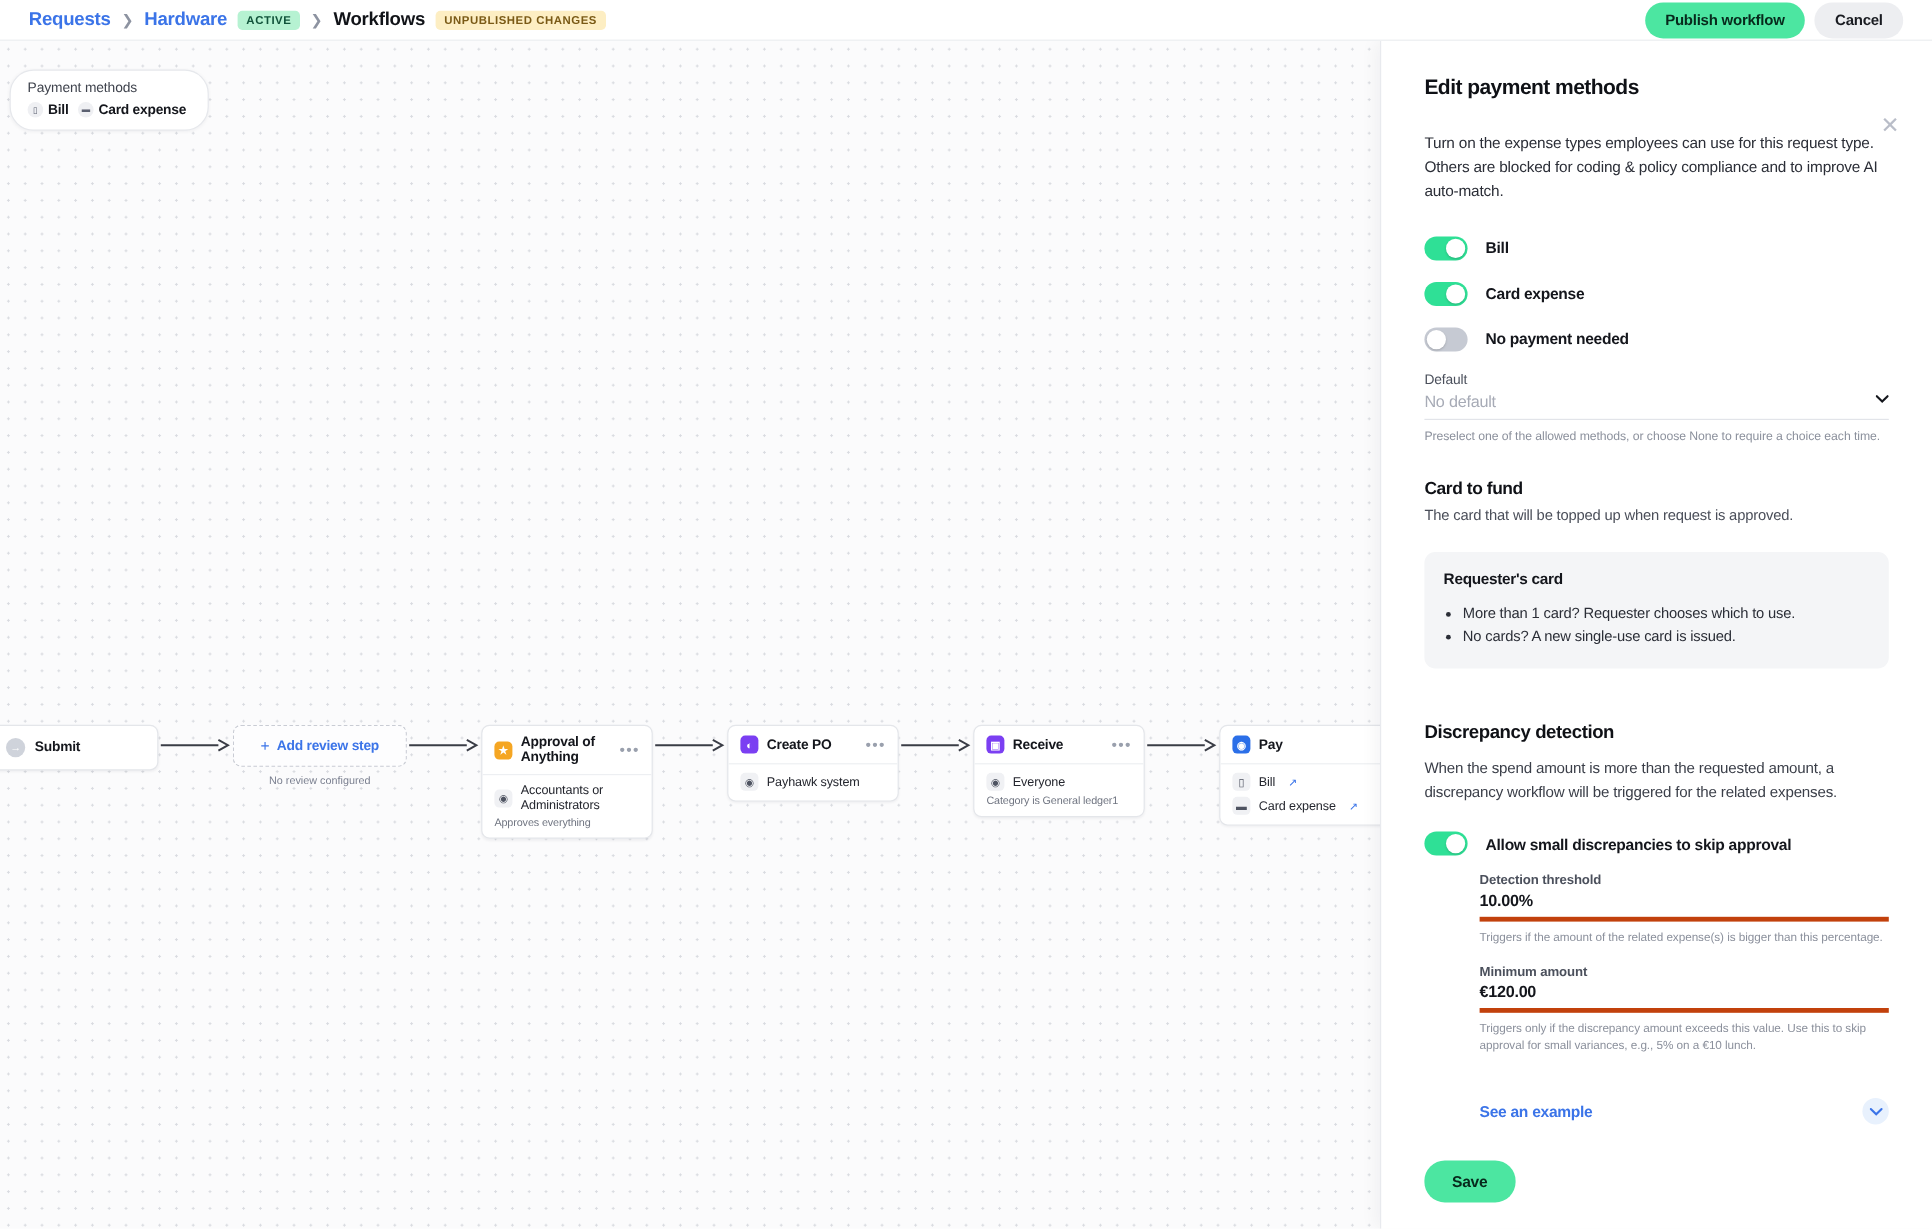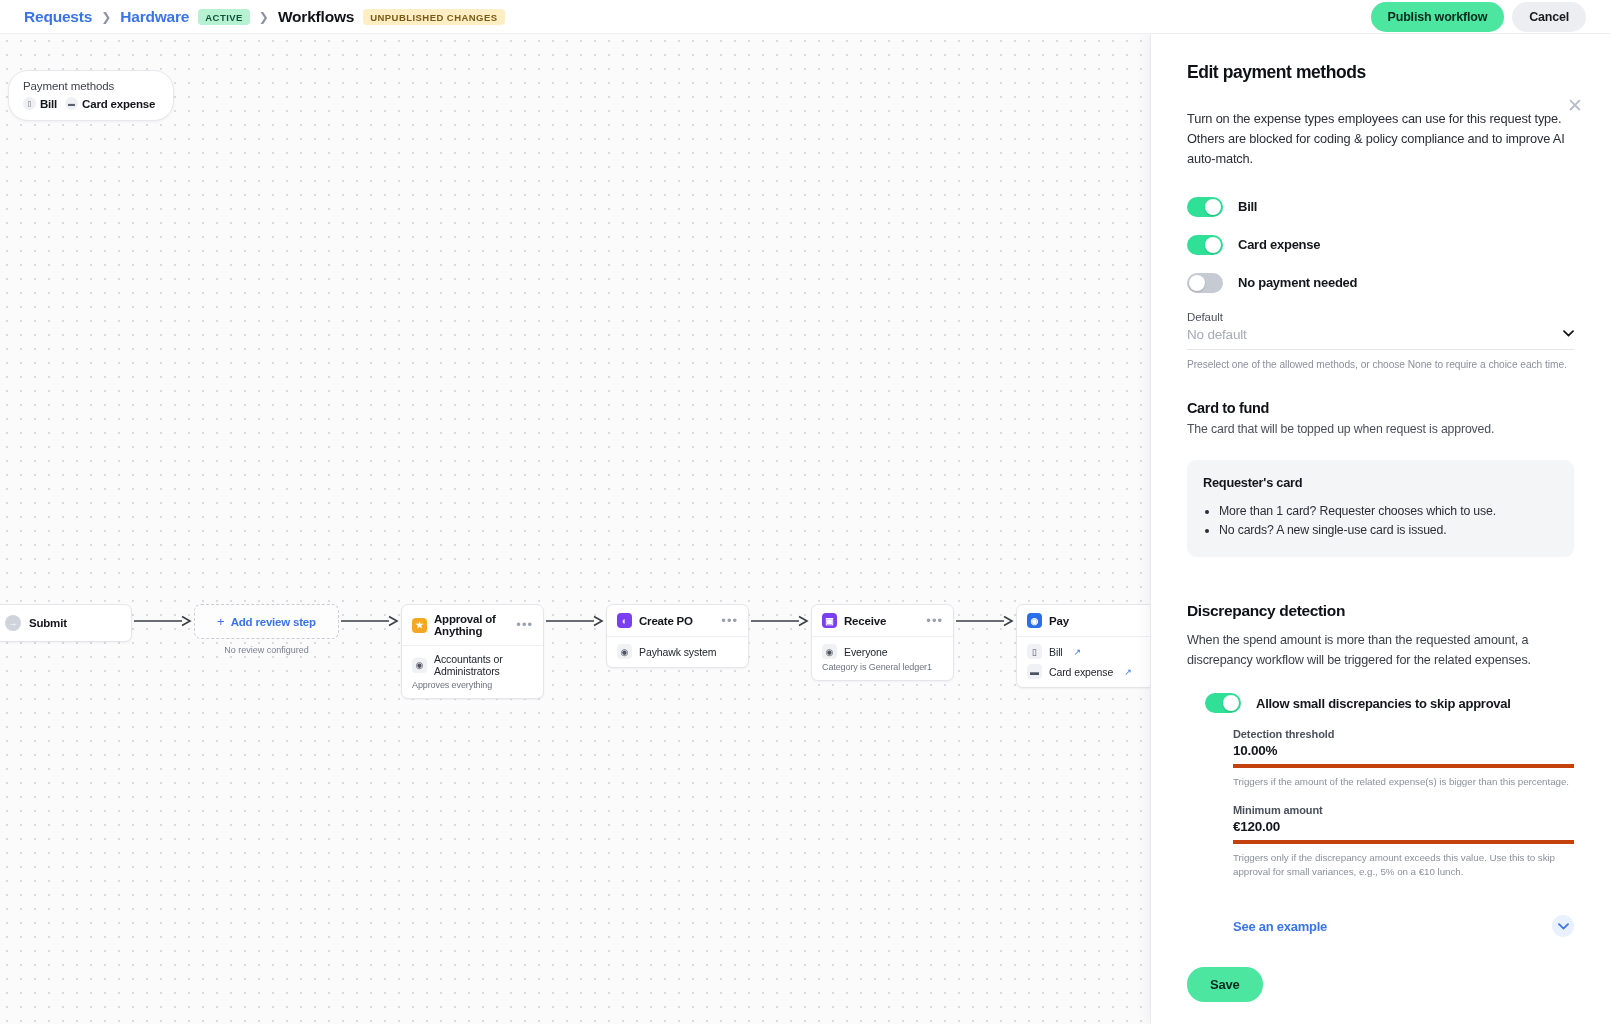--- a/index.html
+++ b/index.html
@@ -44,21 +44,21 @@
 
   
   .canvas {
     position:absolute; left:0; top:34px; width:1150px; height:990px;
     background-color:#fbfbfc;
     background-image:radial-gradient(#d9dbe0 1px, transparent 1px);
     background-size:14px 14px;
     overflow:hidden;
   }
   .float-card {
-    position:absolute; left:8px; top:36px; width:166px;
+    position:absolute; left:8px; top:24px; width:166px;
     background:#fff; border:1px solid #e6e8ec; border-radius:20px;
     padding:9px 14px 10px; box-shadow:0 1px 3px rgba(16,24,40,.05);
   }
   .float-title { font-size:11.5px; color:#3f434d; margin-bottom:5px; letter-spacing:-.1px; }
   .chiprow { display:flex; align-items:center; gap:8px; }
   .chip { display:flex; align-items:center; gap:4px; }
   .chip-ico {
     width:13px; height:13px; border-radius:50%; background:#eff0f3;
     display:flex; align-items:center; justify-content:center;
     font-size:7px; color:#5b6070;
@@ -384,21 +384,21 @@
     <div class="infobox-title">Requester's card</div>
     <ul>
       <li>More than 1 card? Requester chooses which to use.</li>
       <li>No cards? A new single-use card is issued.</li>
     </ul>
   </div>
 
   <div class="sec-title" style="font-size:15.5px;margin-top:45px;">Discrepancy detection</div>
   <div class="disc-desc">When the spend amount is more than the requested amount, a discrepancy workflow will be triggered for the related expenses.</div>
 
-  <div class="tg-row" style="margin-top:23px;margin-bottom:0;margin-left:18px;">
+  <div class="tg-row" style="margin-top:23px;margin-bottom:0;">
     <div class="tg on">
         <span class="knob"></span>
       </div>
     <span class="tg-lbl">Allow small discrepancies to skip approval</span>
   </div>
 
   <div class="indent">
     <div class="amt-label">Detection threshold</div>
     <div class="amt-val">10.00%</div>
     <div class="amt-hint">Triggers if the amount of the related expense(s) is bigger than this percentage.</div>

